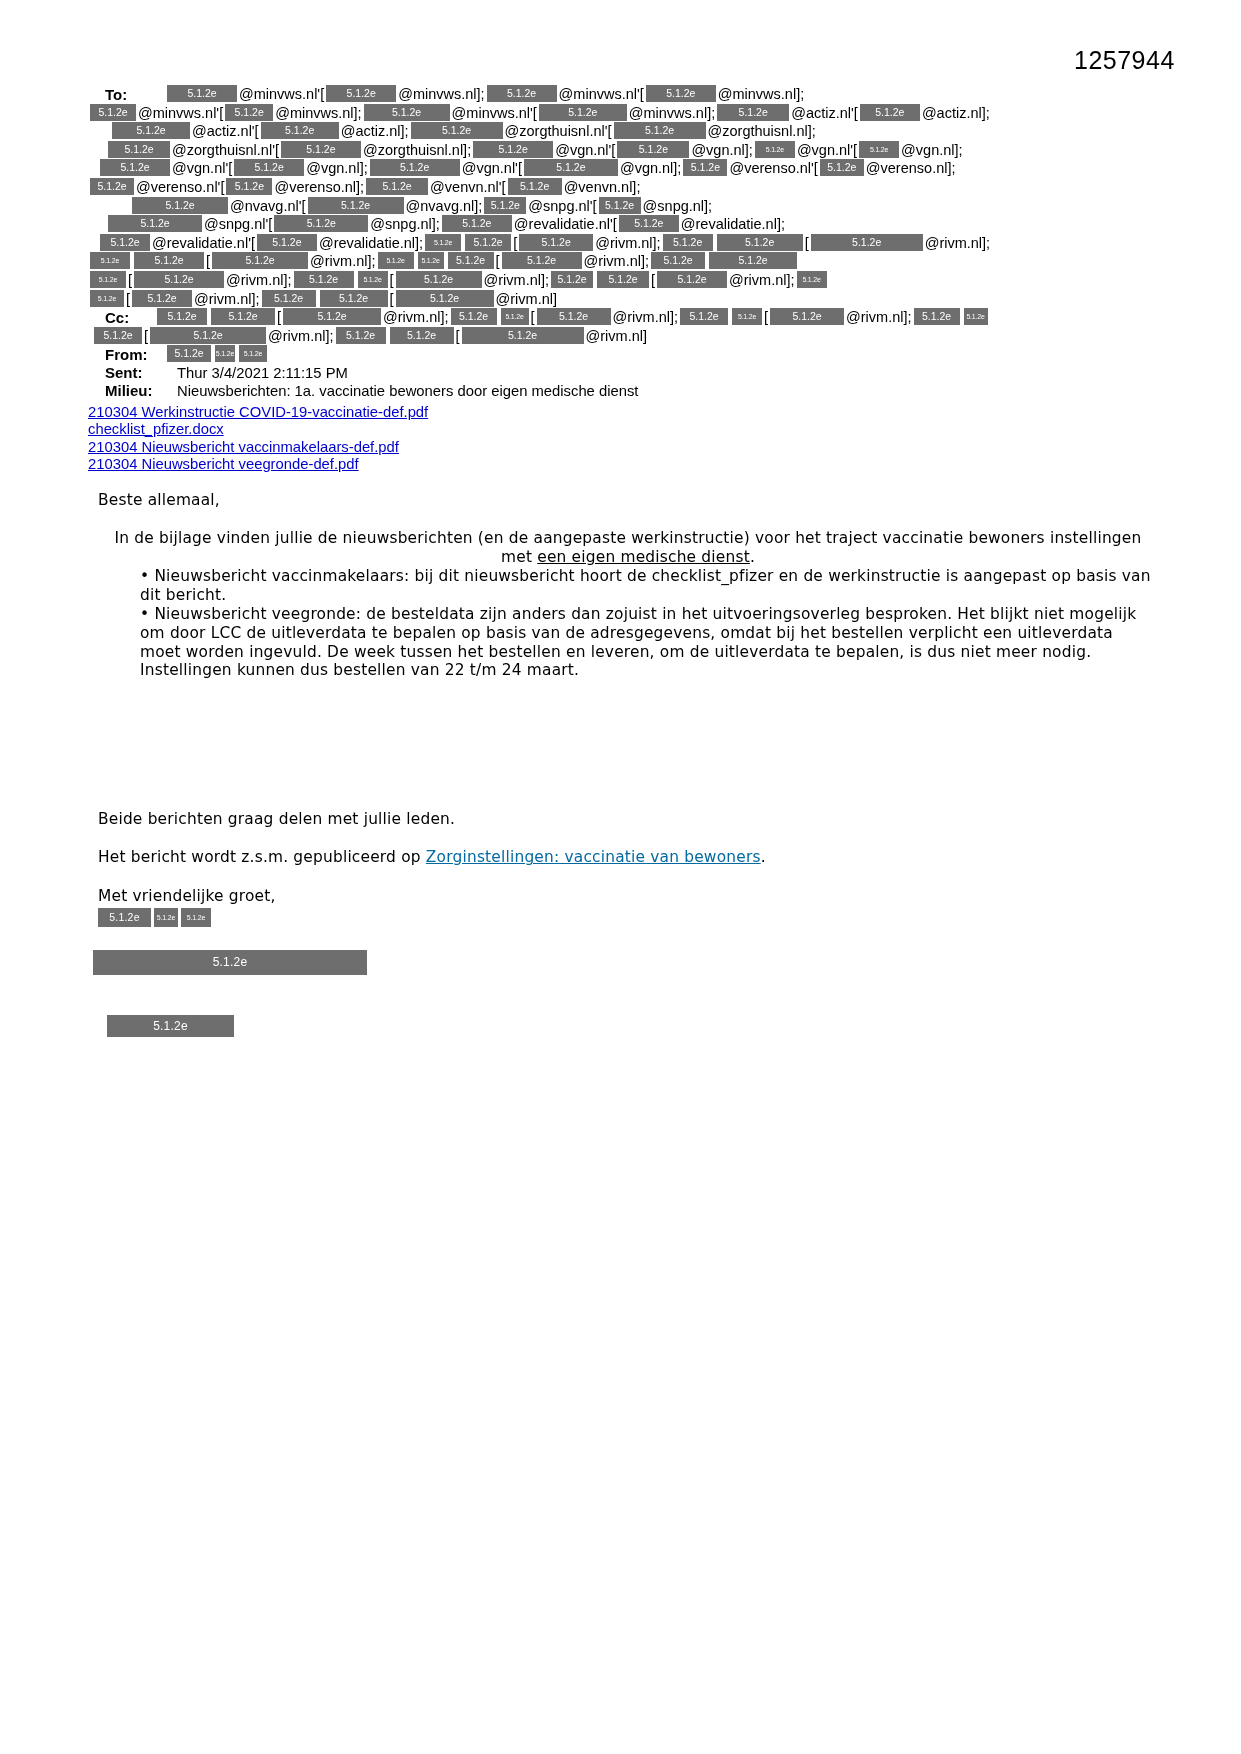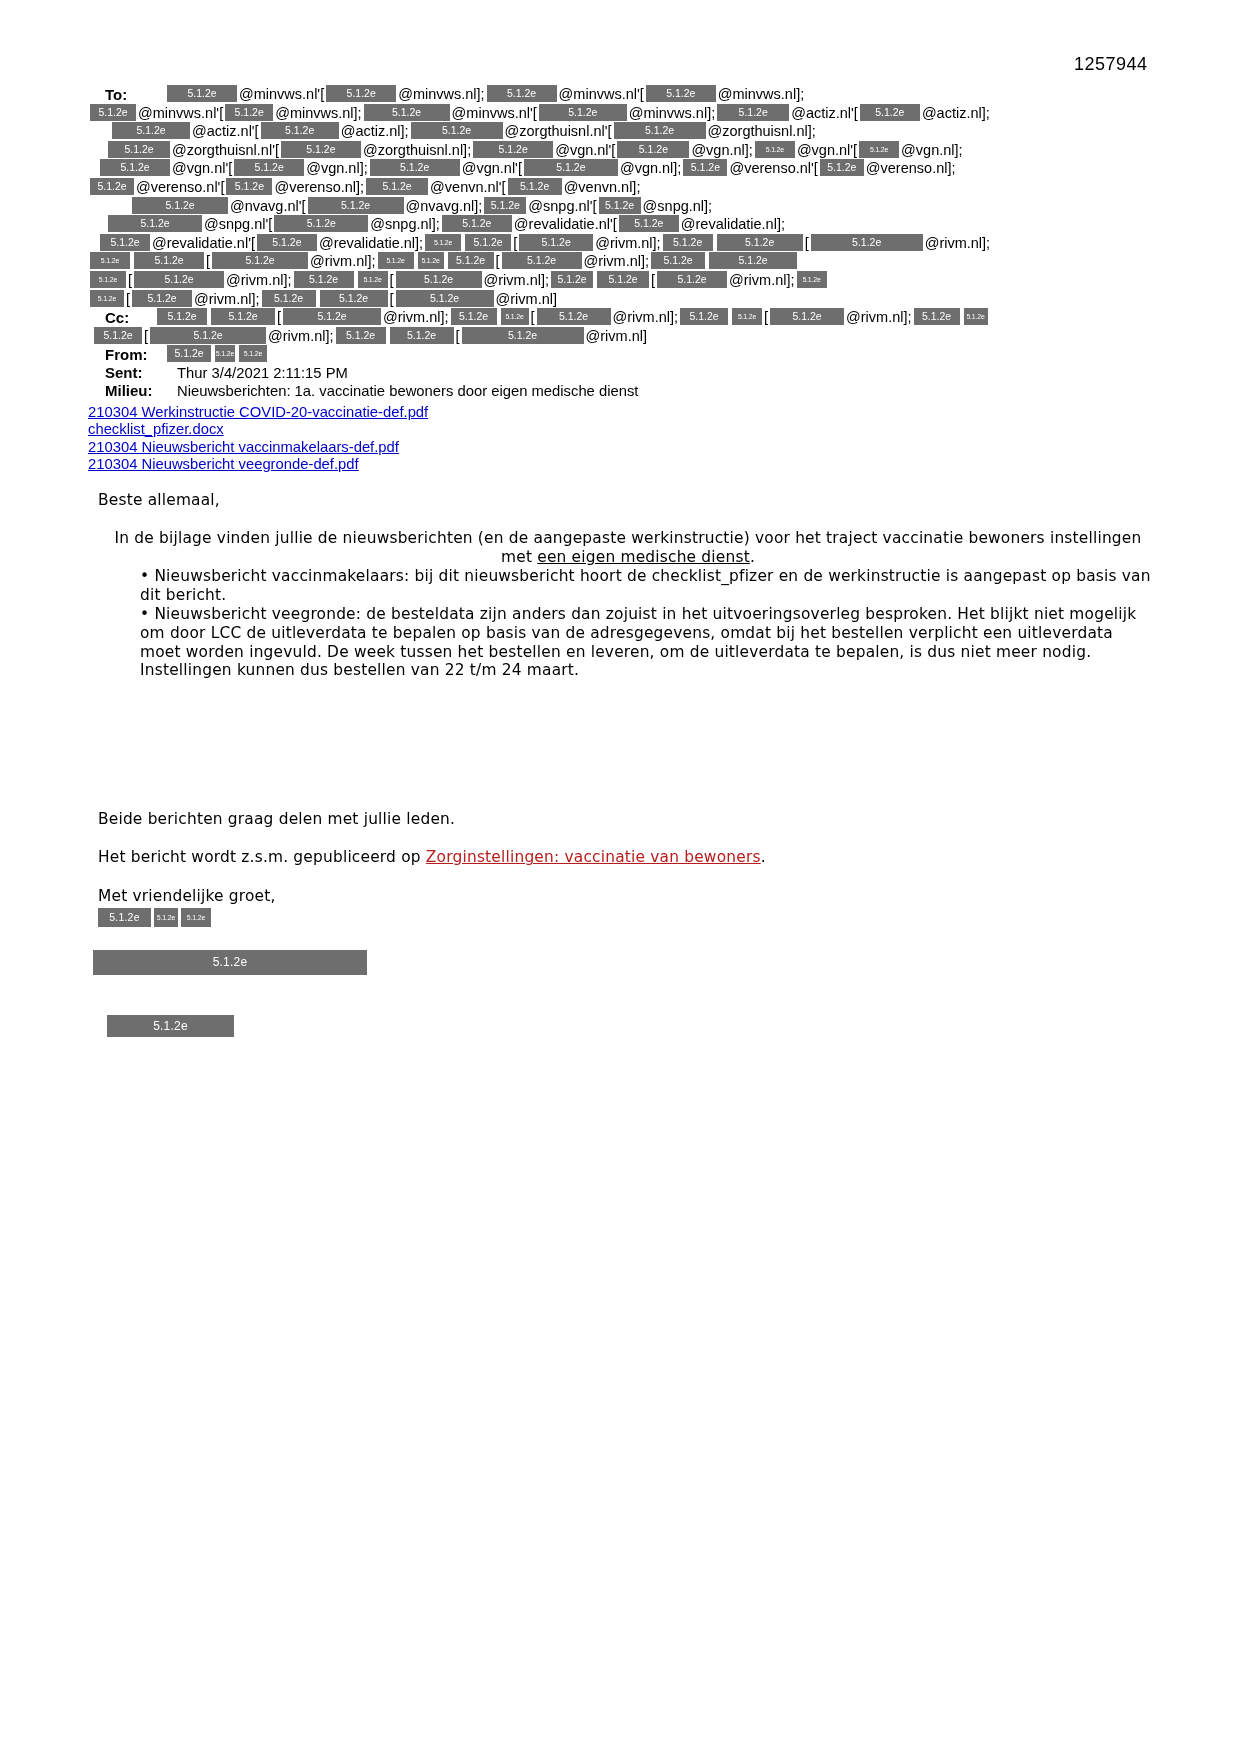--- a/index.html
+++ b/index.html
@@ -1,18 +1,18 @@
 <!DOCTYPE html>
 <html><head>
 <meta charset="utf-8">
 <style>
   html,body{margin:0;padding:0;background:#ffffff;}
   .page{position:relative;width:1241px;height:1754px;background:#ffffff;color:#000;
         font-family:"Liberation Sans",sans-serif;overflow:hidden;}
-  .doc-number{position:absolute;top:54px;left:1074px;font-size:18px;letter-spacing:.5px;}
+  .doc-number{position:absolute;top:46px;left:1074px;font-size:25px;letter-spacing:.5px;}
   .content{position:absolute;top:85px;left:88px;width:1120px;}
 
   
   .field{position:relative;}
   .field>.hlabel{position:absolute;left:5px;top:1px;}
   .hlabel{font-weight:bold;font-size:15px;margin-left:12px;}
   .hline{line-height:18.6px;height:18.6px;white-space:nowrap;font-size:14.5px;}
   .htext{vertical-align:baseline;}
   .redact{display:inline-block;background:#6e6e6e;color:#fff;font-size:10.5px;height:17px;
           line-height:17px;text-align:center;margin:0 2px;vertical-align:text-bottom;
@@ -29,21 +29,21 @@
   
   .email-body{margin-left:10px;margin-top:17px;width:1060px;
               font-family:"DejaVu Sans",sans-serif;font-size:15.4px;letter-spacing:.2px;line-height:19.2px;}
   .para1{margin-top:19px;text-align:center;}
   .bullet{padding-left:42px;line-height:18.8px;}
   .bullet::before{content:"\2022  ";}
   .para2{margin-top:130px;}
   .para3{margin-top:19px;}
   .closing{margin-top:19px;}
   .underline{text-decoration:underline;}
-  .body-link{color:#b91c1c;text-decoration:underline;}
+  .body-link{color:#0369a1;text-decoration:underline;}
   .footer-link{color:#2222cc;text-decoration:underline;}
 
   .sig-row{margin-top:2px;}
   .sig-row .hline{height:20px;line-height:20px;}
   .sig-row .redact{height:19px;line-height:19px;margin:0 3px 0 0;}
   .sig-bar{margin-top:22px;margin-left:-5px;width:274px;height:25px;background:#6e6e6e;color:#fff;
            font-size:12px;line-height:25px;text-align:center;font-family:"Liberation Sans",sans-serif;}
   .sig-box2{margin-top:40px;margin-left:9px;width:127px;height:22px;background:#6e6e6e;color:#fff;
             font-size:12px;line-height:22px;text-align:center;font-family:"Liberation Sans",sans-serif;}
   .footer-line{margin-top:3px;font-size:15.6px;}
@@ -90,21 +90,21 @@
     </div>
 
     <div class="meta-row">
       <span class="hlabel">Sent:</span><span>Thur 3/4/2021 2:11:15 PM</span>
     </div>
     <div class="meta-row">
       <span class="hlabel">Milieu:</span><span>Nieuwsberichten: 1a. vaccinatie bewoners door eigen medische dienst</span>
     </div>
 
     <div class="attachments">
-        <a class="attach" href="#">210304 Werkinstructie COVID-20-vaccinatie-def.pdf</a>
+        <a class="attach" href="#">210304 Werkinstructie COVID-19-vaccinatie-def.pdf</a>
         <a class="attach" href="#">checklist_pfizer.docx</a>
         <a class="attach" href="#">210304 Nieuwsbericht vaccinmakelaars-def.pdf</a>
         <a class="attach" href="#">210304 Nieuwsbericht veegronde-def.pdf</a>
       </div>
 
     <div class="email-body">
       <div>Beste allemaal,</div>
 
       <div class="para1"><span>In de bijlage vinden jullie de nieuwsberichten (en de aangepaste werkinstructie) voor het traject vaccinatie bewoners instellingen met </span><span class="underline">een eigen medische dienst</span><span>.</span></div>
 

